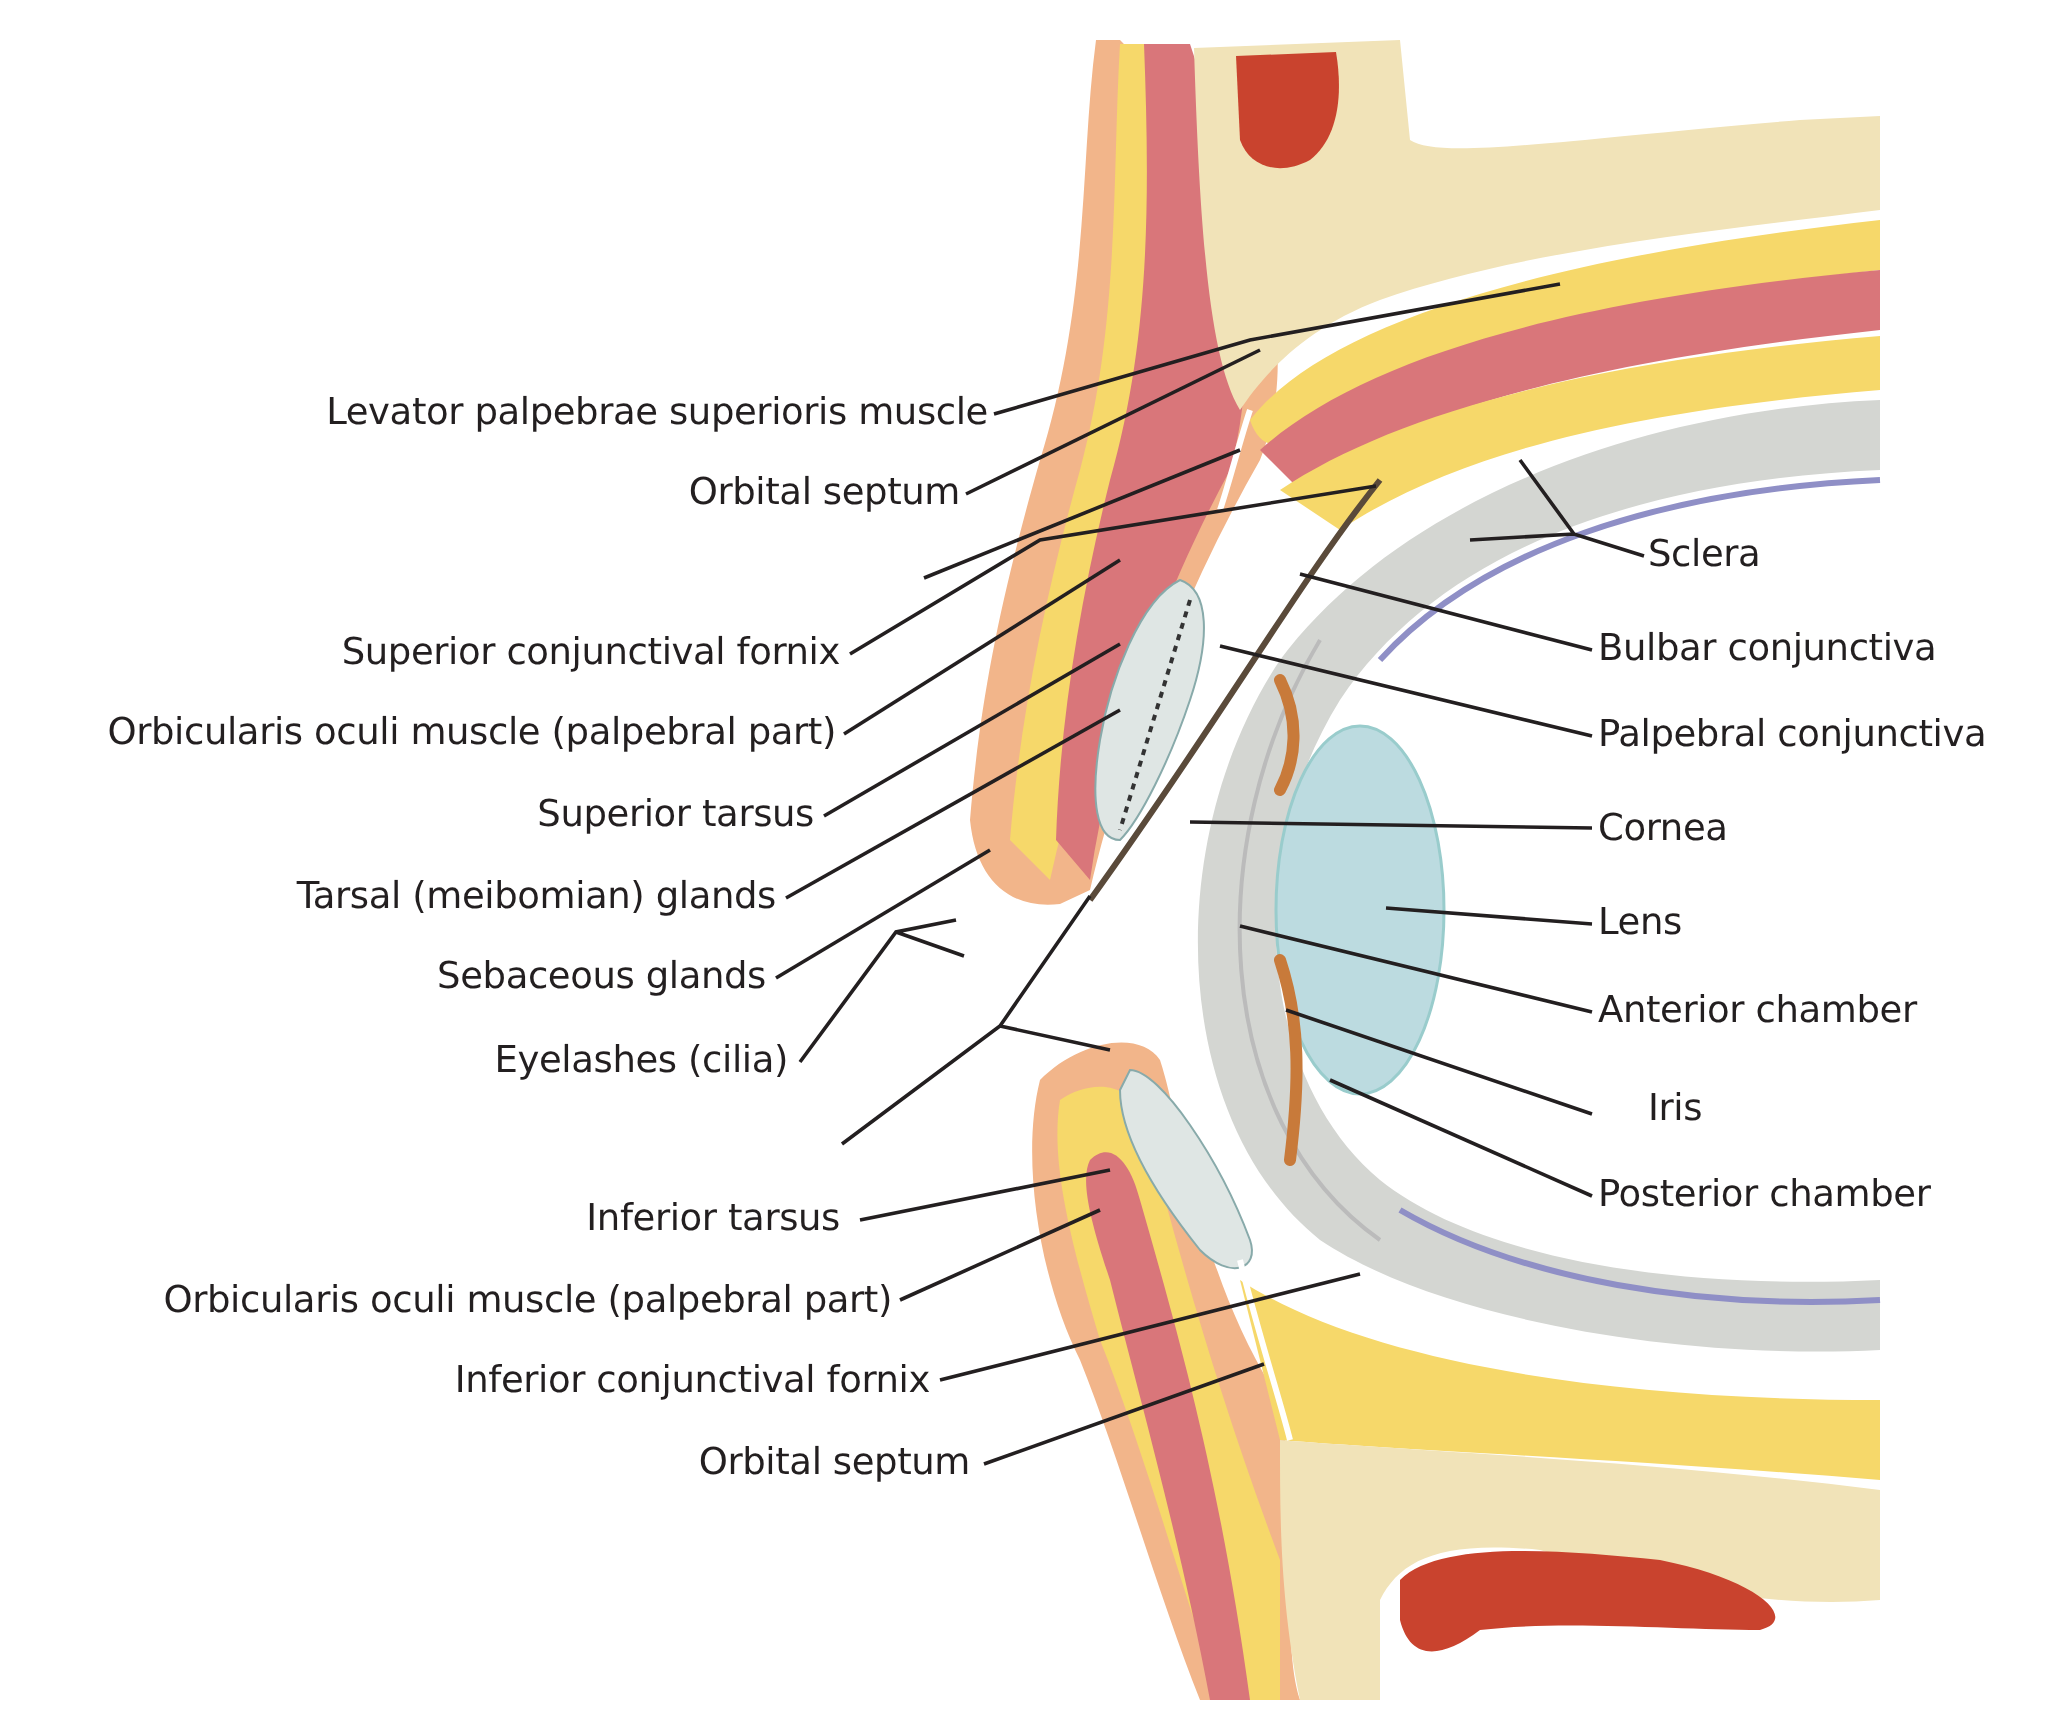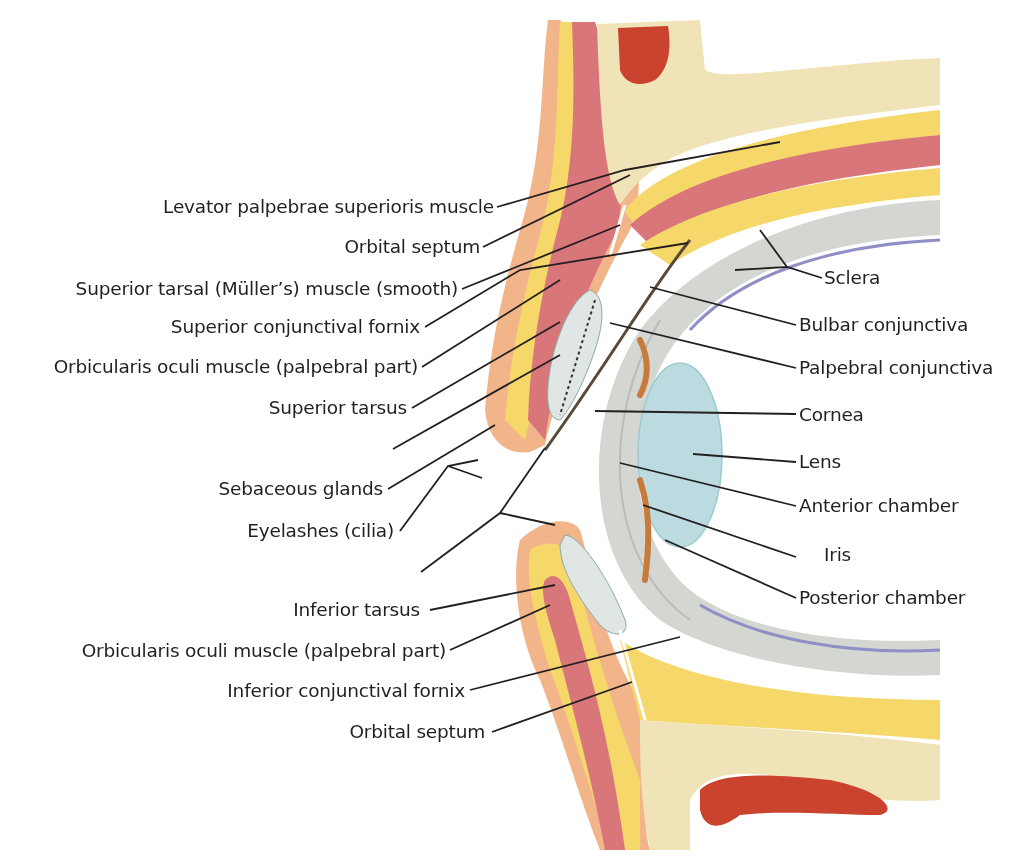--- a/index.html
+++ b/index.html
@@ -71,24 +71,24 @@
       <path d="M796,414 L595,411"></path>
       <path d="M796,462 L693,454"></path>
       <path d="M796,506 L620,463"></path>
       <path d="M796,557 L643,505"></path>
       <path d="M796,598 L665,540"></path>
     </g>
   </svg>
 
   <div class="lbl left" style="right:534px;top:196px;">Levator palpebrae superioris muscle</div>
   <div class="lbl left" style="right:548px;top:236px;">Orbital septum</div>
-  <div class="lbl left" style="right:570px;top:278px;">Superior tarsal (Müller’s) muscle (smooth)</div>
   <div class="lbl left" style="right:608px;top:316px;">Superior conjunctival fornix</div>
   <div class="lbl left" style="right:610px;top:356px;">Orbicularis oculi muscle (palpebral part)</div>
   <div class="lbl left" style="right:621px;top:397px;">Superior tarsus</div>
+  <div class="lbl left" style="right:640px;top:438px;">Tarsal (meibomian) glands</div>
   <div class="lbl left" style="right:645px;top:478px;">Sebaceous glands</div>
   <div class="lbl left" style="right:634px;top:520px;">Eyelashes (cilia)</div>
   <div class="lbl left" style="right:608px;top:599px;">Inferior tarsus</div>
   <div class="lbl left" style="right:582px;top:640px;">Orbicularis oculi muscle (palpebral part)</div>
   <div class="lbl left" style="right:563px;top:680px;">Inferior conjunctival fornix</div>
   <div class="lbl left" style="right:543px;top:721px;">Orbital septum</div>
 
   <div class="lbl right" style="left:824px;top:267px;">Sclera</div>
   <div class="lbl right" style="left:799px;top:314px;">Bulbar conjunctiva</div>
   <div class="lbl right" style="left:799px;top:357px;">Palpebral conjunctiva</div>

